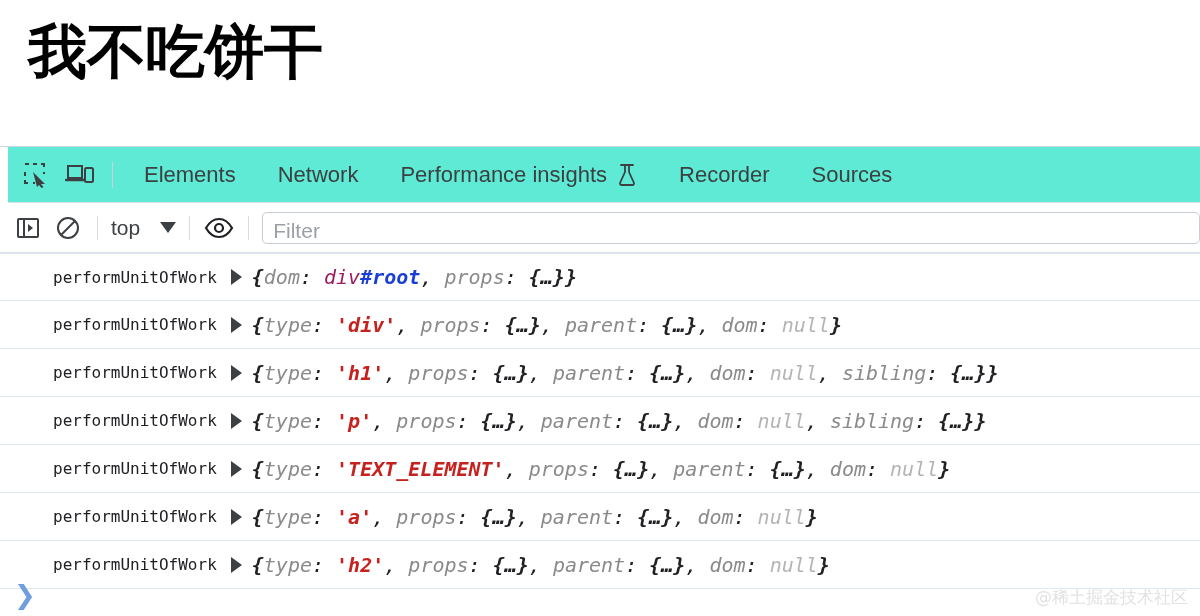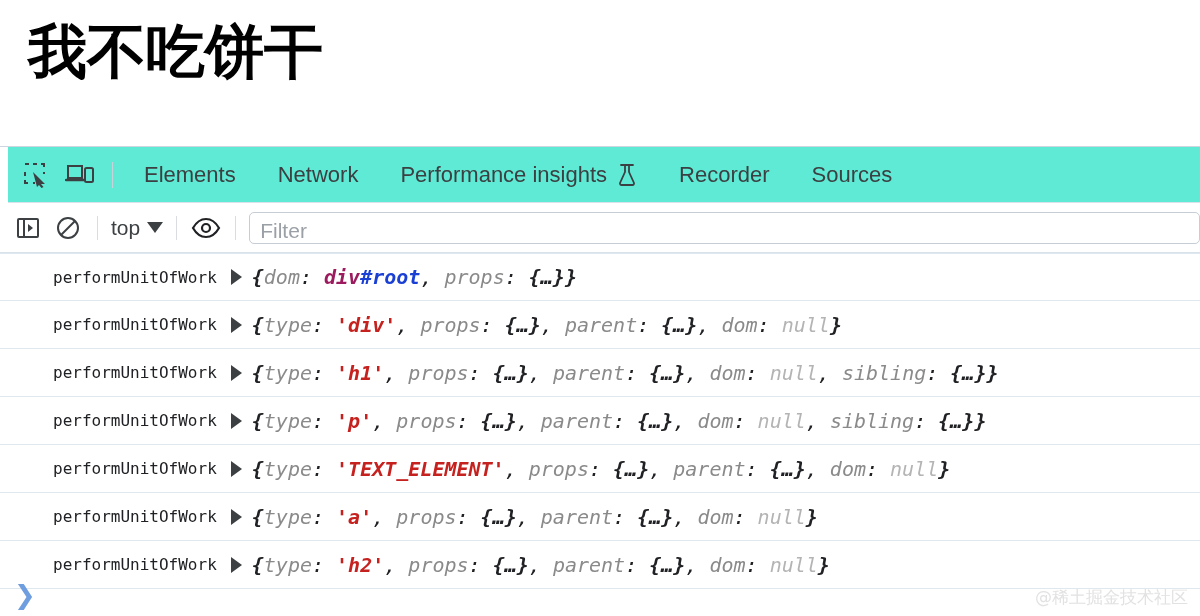--- a/index.html
+++ b/index.html
@@ -129,21 +129,21 @@
   .ct-sep {
     width: 1px;
     height: 24px;
     background: #dadce0;
     margin: 0 9px;
     flex: none;
   }
   .ctx-select {
     display: flex;
     align-items: center;
-    gap: 7px;
+    gap: 20px;
     font-size: 21px;
     color: #3c4043;
     padding: 0 4px;
     flex: none;
   }
   .caret-down {
     width: 0; height: 0;
     border-left: 8px solid transparent;
     border-right: 8px solid transparent;
     border-top: 11px solid #3c4043;
@@ -205,21 +205,21 @@
   .obj {
     font-family: "DejaVu Sans Mono", "Liberation Mono", monospace;
     font-size: 20px;
     font-style: italic;
     color: #8a8a8a;
   }
   .obj .brace { color: #202124; font-style: italic; font-weight: bold; }
   .obj .key   { color: #8a8a8a; font-style: italic; }
   .obj .punct { color: #202124; font-style: italic; }
   .obj .str   { color: #c5221f; font-style: italic; font-weight: bold; }
-  .obj .tag   { color: #9c1b5e; font-style: italic; font-weight: bold; }
+  .obj .tag   { color: #9c1b5e; font-style: italic; font-weight: normal; }
   .obj .id    { color: #1a3fd4; font-style: italic; font-weight: bold; }
   .obj .null  { color: #b4b4b4; font-style: italic; }
 
   
   .prompt-line {
     position: absolute;
     left: 0;
     bottom: 0;
     width: 1200px;
     height: 44px;

